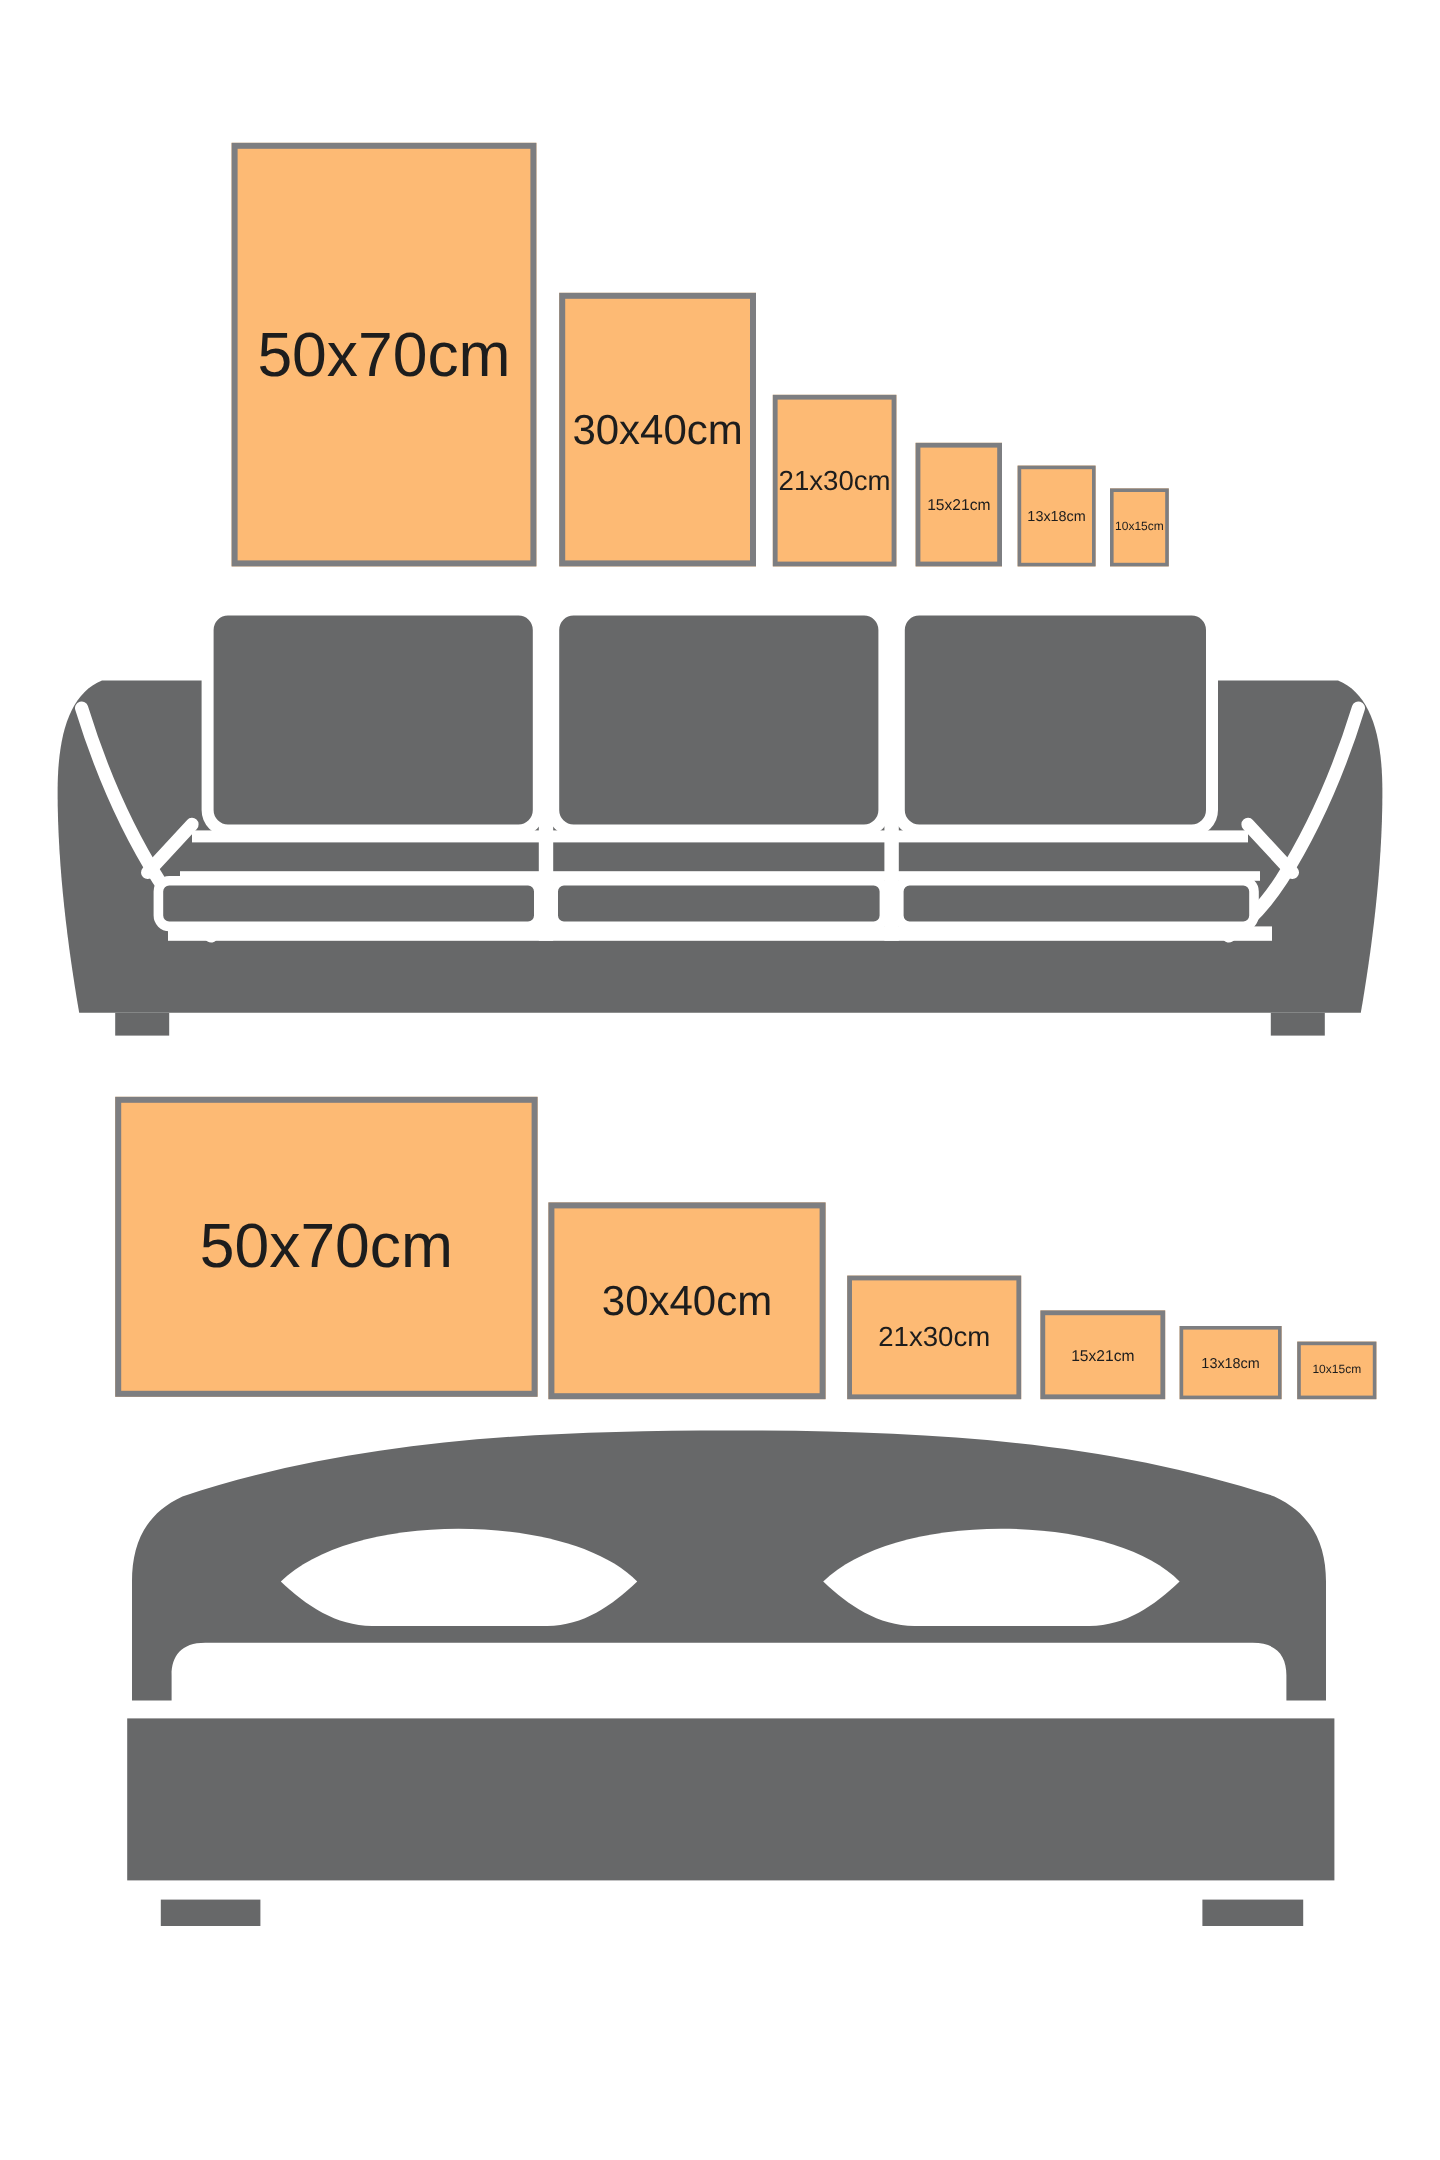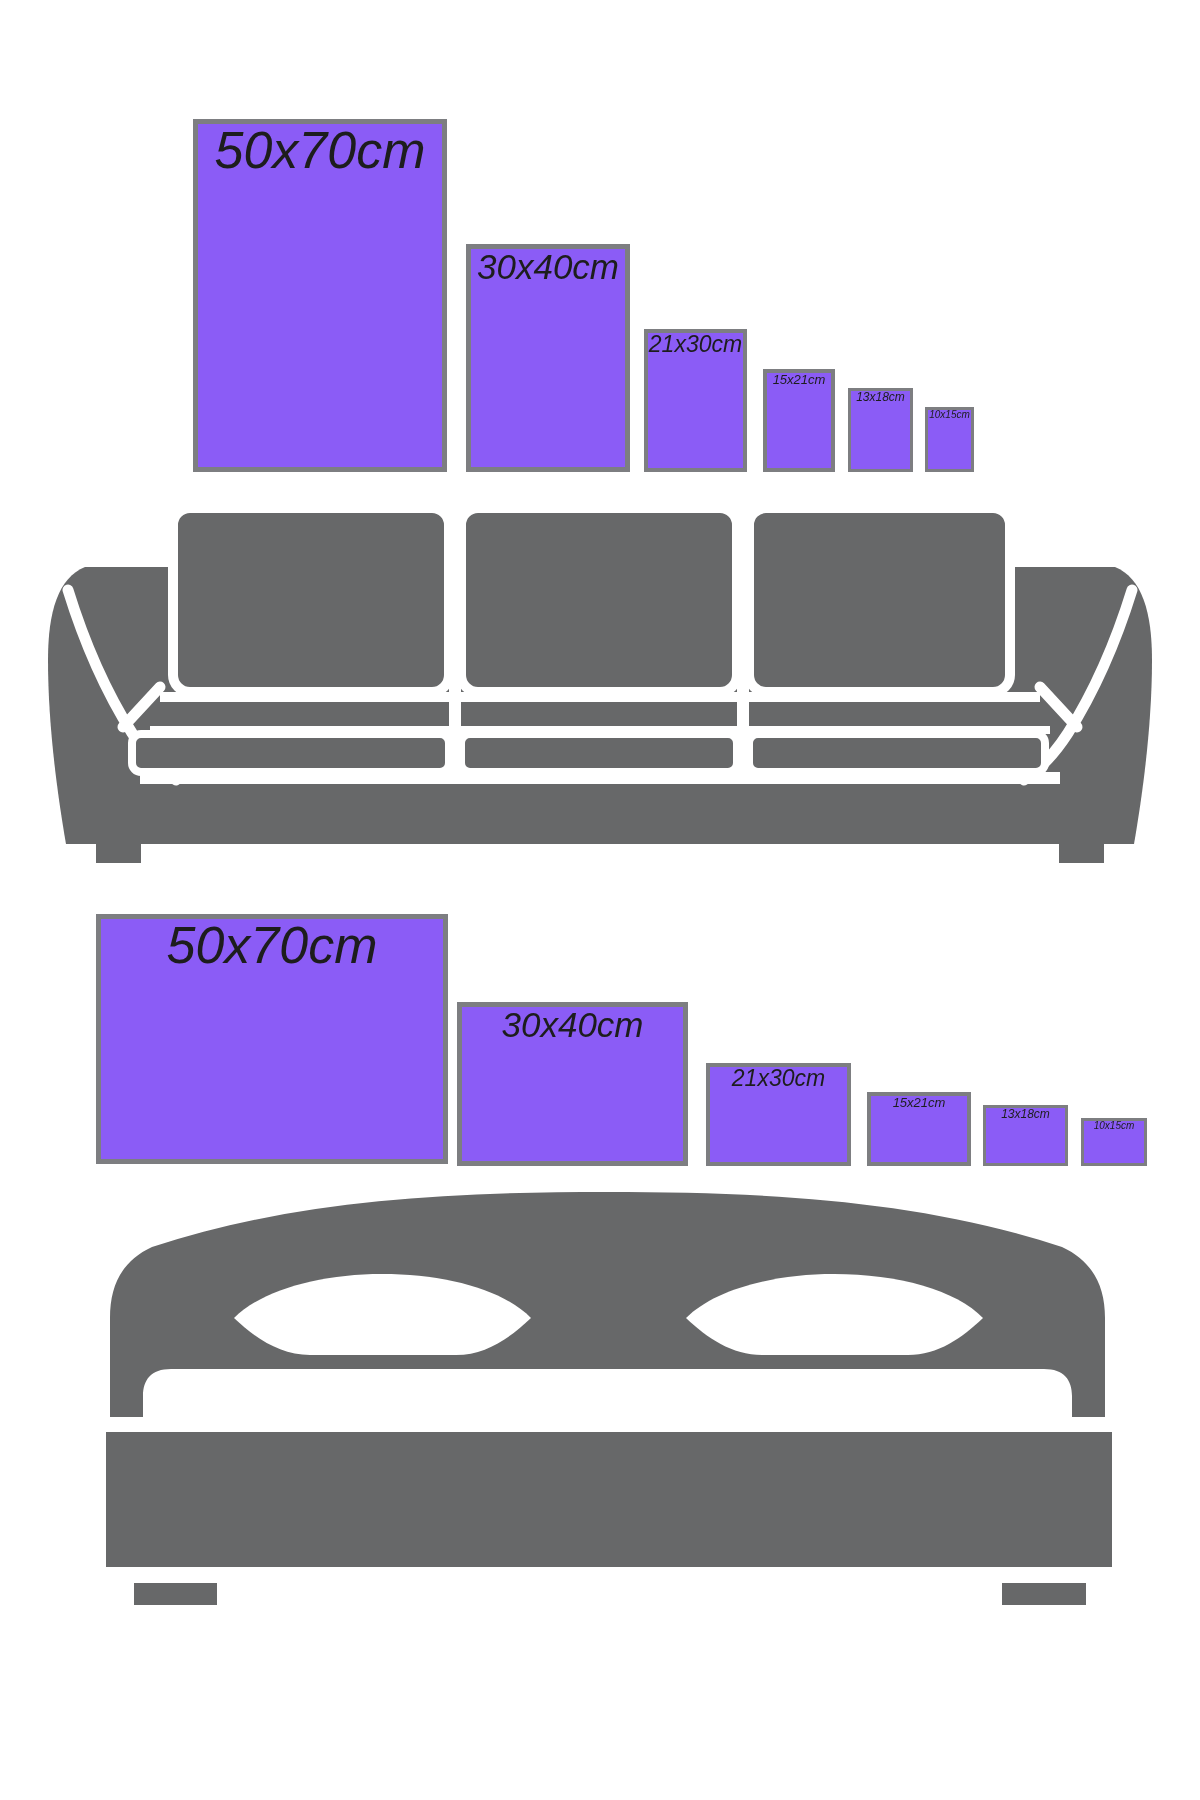--- a/index.html
+++ b/index.html
@@ -18,28 +18,27 @@
   .furniture-layer {
     position: absolute;
     left: 0;
     top: 0;
     width: 1200px;
     height: 1800px;
     display: block;
   }
   .frame {
     position: absolute;
-    background: #8b5cf6;
+    background: #fdba74;
     border-style: solid;
     border-color: var(--frame-border-gray, #7d7e81);
     box-sizing: border-box;
     display: flex;
-    align-items: flex-start;
+    align-items: center;
     justify-content: center;
-    font-style: italic;
   }
   .frame-label {
     color: var(--label-color, #1d1d1d);
     white-space: nowrap;
     letter-spacing: 0px;
     line-height: 1;
   }
 </style>
 </head>
 <body>

